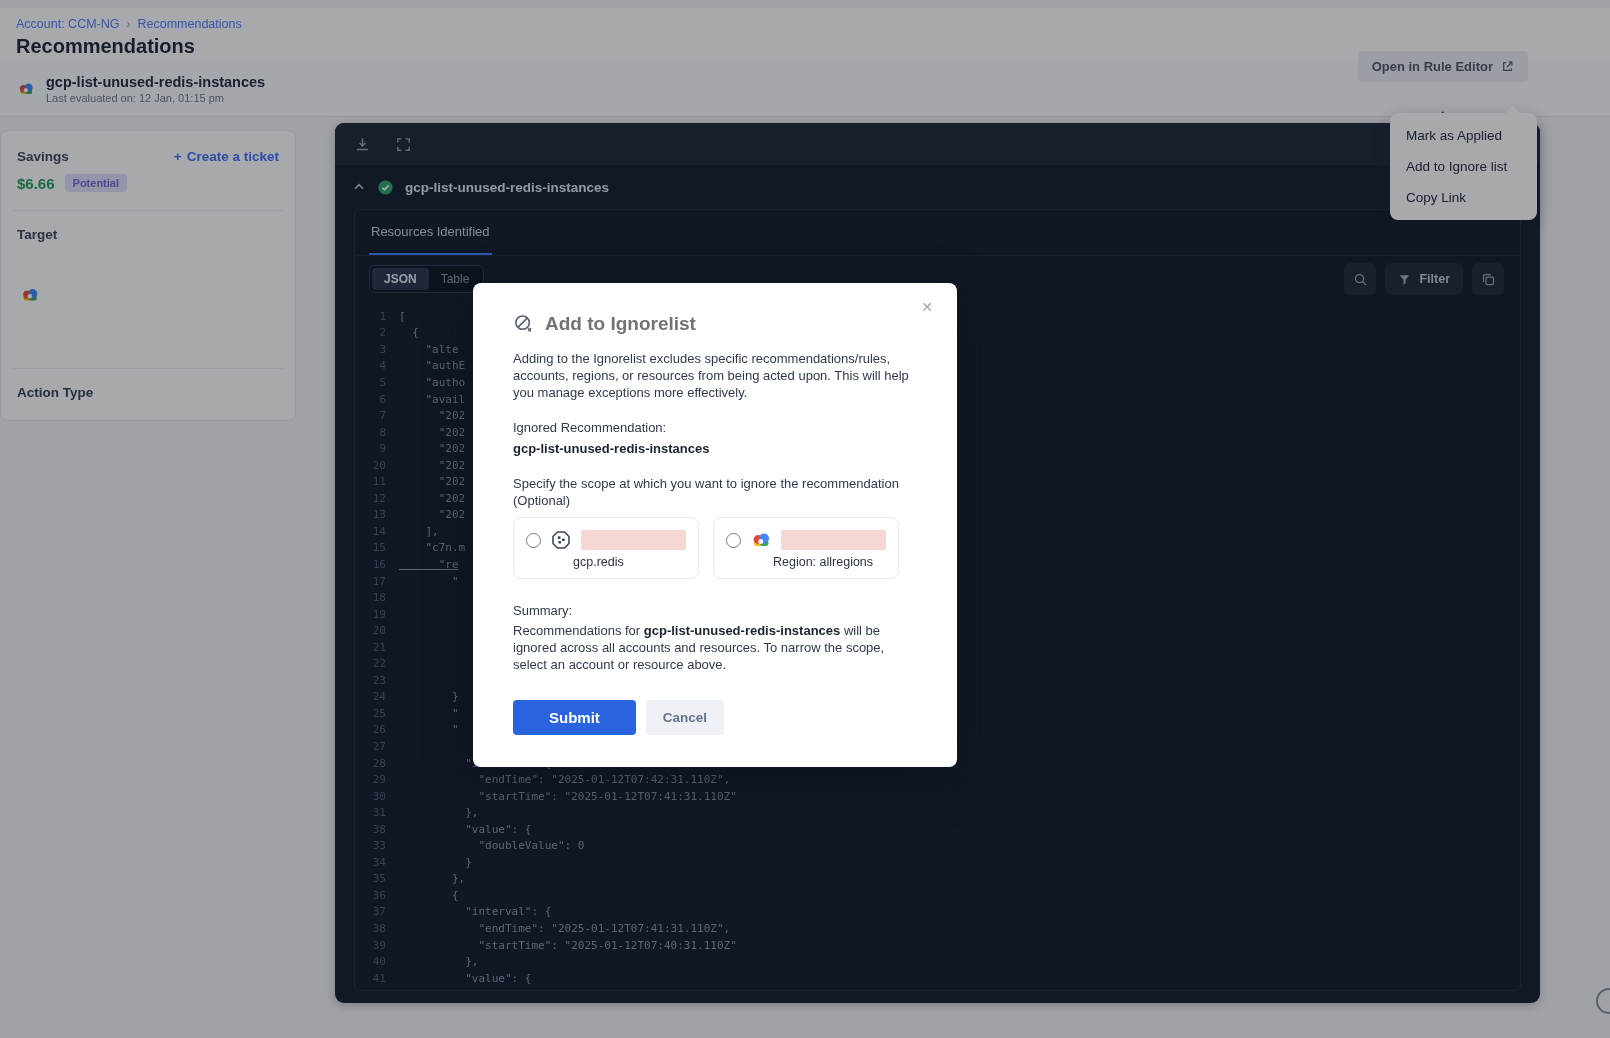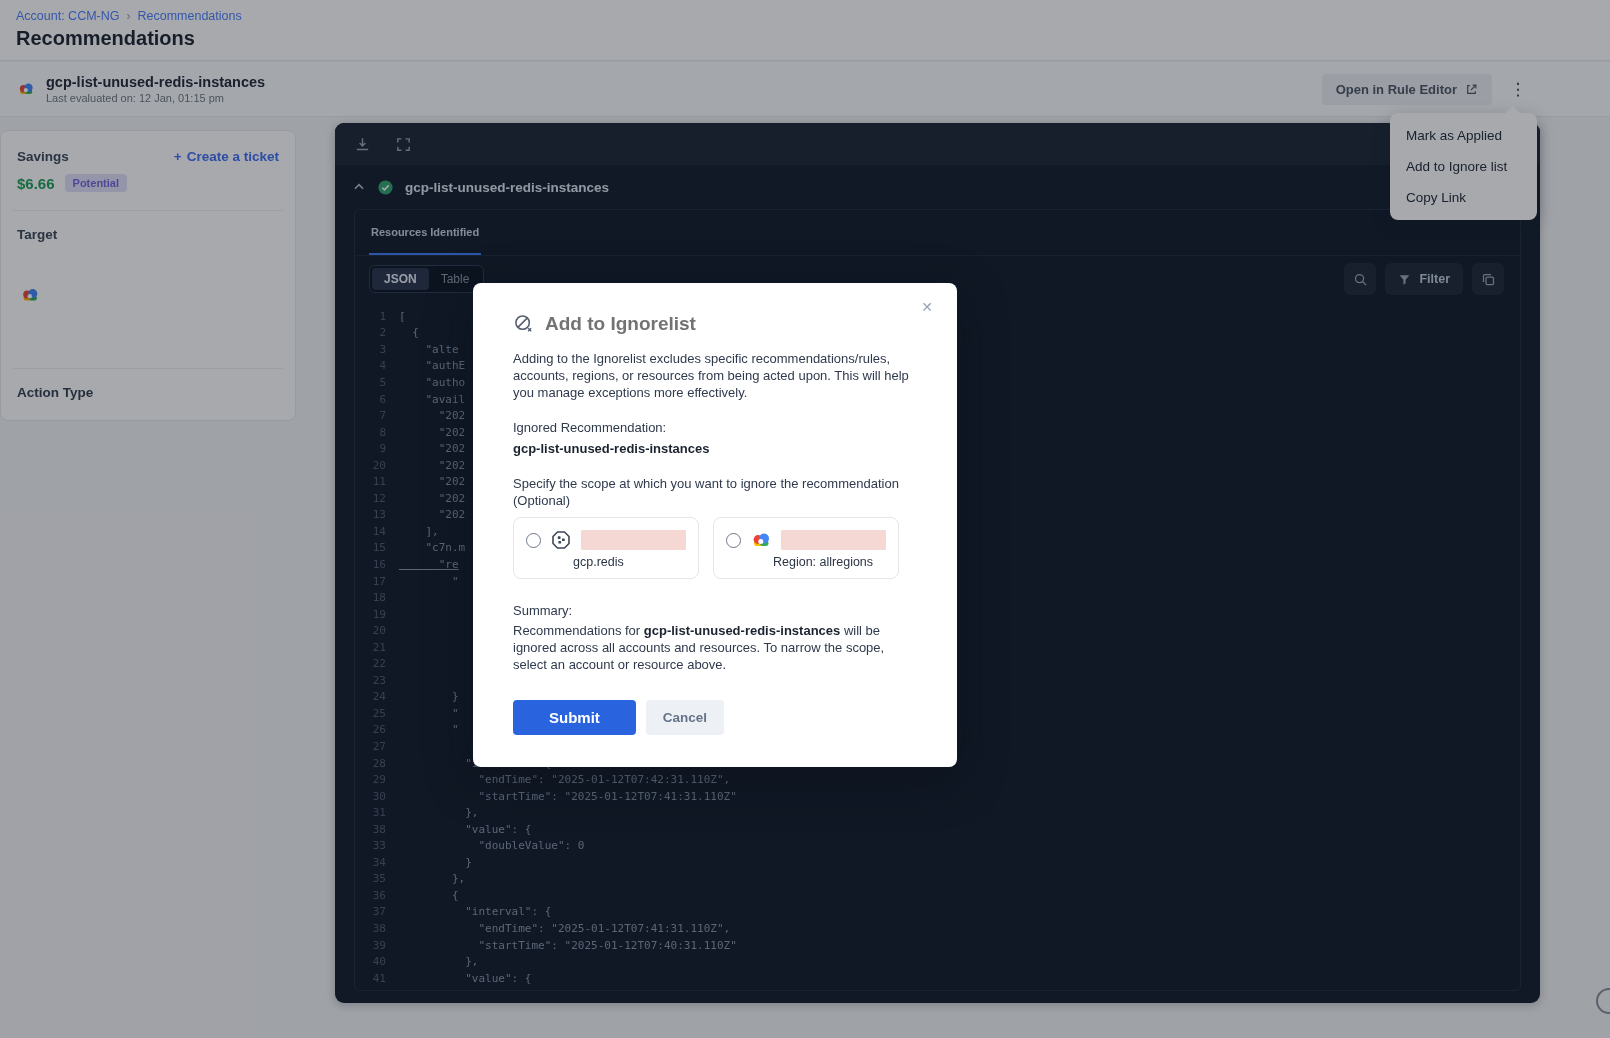--- a/index.html
+++ b/index.html
@@ -1,31 +1,31 @@
 <!DOCTYPE html>
 <html><head>
 <meta charset="utf-8">
 <style>
   * { margin:0; padding:0; box-sizing:border-box; }
   html,body { width:1610px; height:1038px; overflow:hidden; font-family:"Liberation Sans",sans-serif; background:#f3f4f6; }
   .page { position:absolute; inset:0; }
 
   
-  .topbar { position:absolute; top:0; left:0; right:0; height:61px; background:#ffffff; border-bottom:1px solid #e7e9ed; }
+  .topbar { position:absolute; top:8px; left:0; right:0; height:61px; background:#ffffff; border-bottom:1px solid #e7e9ed; }
   .breadcrumb { position:absolute; left:16px; top:9px; font-size:12.5px; color:#4a7dfc; display:flex; gap:7px; align-items:center; }
   .crumb-sep { color:#9aa1ad; font-size:12px; }
   .page-title { position:absolute; left:16px; top:27px; font-size:20px; font-weight:700; color:#1c2430; }
 
   
   .rec-header { position:absolute; top:62px; left:0; right:0; height:55px; background:#fbfcfd; border-bottom:1px solid #e7e9ed; display:flex; align-items:center; padding:0 82px 0 16px; }
   .gcp-icon { width:20px; height:20px; flex:none; }
   .rec-head-text { margin-left:10px; }
   .rec-name { font-size:14.5px; font-weight:700; color:#202938; }
   .rec-sub { font-size:11px; color:#6f7682; margin-top:2px; }
-  .rec-head-actions { margin-left:auto; display:flex; align-items:center; gap:16px; }
+  .rec-head-actions { margin-left:auto; display:flex; align-items:center; gap:28px;flex-direction:column; }
   .rule-editor-btn { background:#edeff2; border:none; border-radius:4px; padding:8px 14px; font-size:13px; font-weight:600; color:#4b5563; display:flex; align-items:center; gap:8px; cursor:pointer; font-family:inherit; }
   .kebab { font-size:17px; color:#2f3947; width:20px; text-align:center; cursor:pointer; letter-spacing:0; line-height:1; }
 
   
   .dropdown { position:absolute; left:1390px; top:113px; width:147px; background:#ffffff; border-radius:8px; box-shadow:0 4px 18px rgba(20,25,35,.24); padding:7px 0; z-index:5; }
   .dropdown::before { content:""; position:absolute; top:-5px; left:117px; width:11px; height:11px; background:#ffffff; transform:rotate(45deg); }
   .dropdown-item { padding:8px 16px; font-size:13.5px; color:#222b3a; cursor:pointer; }
 
   
   .sidebar-card { position:absolute; left:0; top:130px; width:296px; background:#ffffff; border:1px solid #e6e8ec; border-radius:8px; padding:18px 16px 20px; }
@@ -45,21 +45,21 @@
   
   .panel { position:absolute; left:335px; top:123px; width:1205px; height:880px; background:#121c2b; border-radius:9px; overflow:hidden; box-shadow:0 2px 10px rgba(15,20,30,.25); }
   .panel-toolbar { height:42px; background:#1b2534; display:flex; align-items:center; padding-left:19px; gap:24px; }
   .tool-icon { width:17px; height:17px; color:#97a3b6; cursor:pointer; }
   .collapse-row { height:44px; display:flex; align-items:center; padding-left:17px; gap:11px; }
   .chev-icon { width:14px; height:14px; color:#b4c0d0; cursor:pointer; }
   .check-icon { width:17px; height:17px; }
   .panel-title { font-size:13.5px; font-weight:600; color:#dce4ef; }
   .inner-panel { margin:0 19px; height:782px; background:#101a29; border:1px solid #202c3e; border-radius:6px; overflow:hidden; }
   .tab-row { height:46px; border-bottom:1px solid #1c2737; padding-left:14px; display:flex; }
-  .tab { display:inline-flex; align-items:center; padding:0 2px; border-bottom:2px solid #3e7bfa; color:#c6d1e0; font-size:11px; font-weight:700; cursor:pointer; }
+  .tab { display:inline-flex; align-items:center; padding:0 2px; border-bottom:2px solid #3e7bfa; color:#c6d1e0; font-size:13px; font-weight:400; cursor:pointer; }
   .controls-row { height:46px; display:flex; align-items:center; padding:0 16px 0 14px; }
   .seg { display:flex; background:#0b1420; border:1px solid #2b3950; border-radius:6px; padding:2px; }
   .seg-item { padding:4px 12px; font-size:12px; color:#8a97ab; border-radius:4px; cursor:pointer; }
   .seg-item.active { background:#273349; color:#e7edf6; font-weight:600; }
   .controls-right { margin-left:auto; display:flex; align-items:center; gap:9px; }
   .icon-btn { width:32px; height:32px; background:#1b2634; border-radius:6px; display:flex; align-items:center; justify-content:center; cursor:pointer; border:none; }
   .icon-btn svg { width:15px; height:15px; color:#9aa7ba; }
   .filter-btn { height:32px; padding:0 13px; background:#1b2634; border:none; border-radius:6px; display:flex; align-items:center; gap:8px; color:#c0cbda; font-size:12.5px; font-weight:600; cursor:pointer; font-family:inherit; }
   .filter-btn svg { width:13px; height:13px; color:#9aa7ba; }
 

